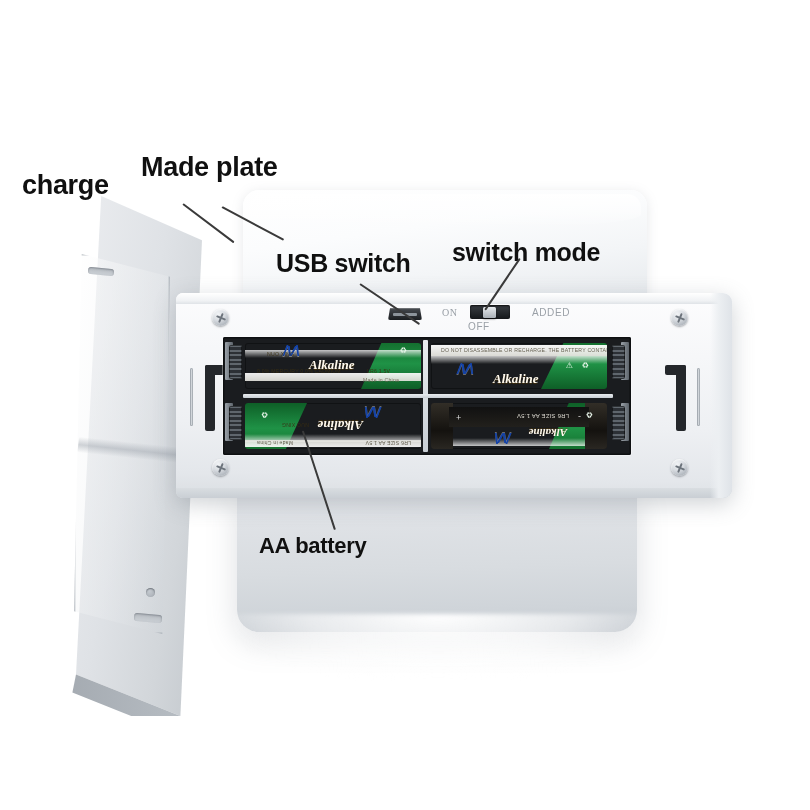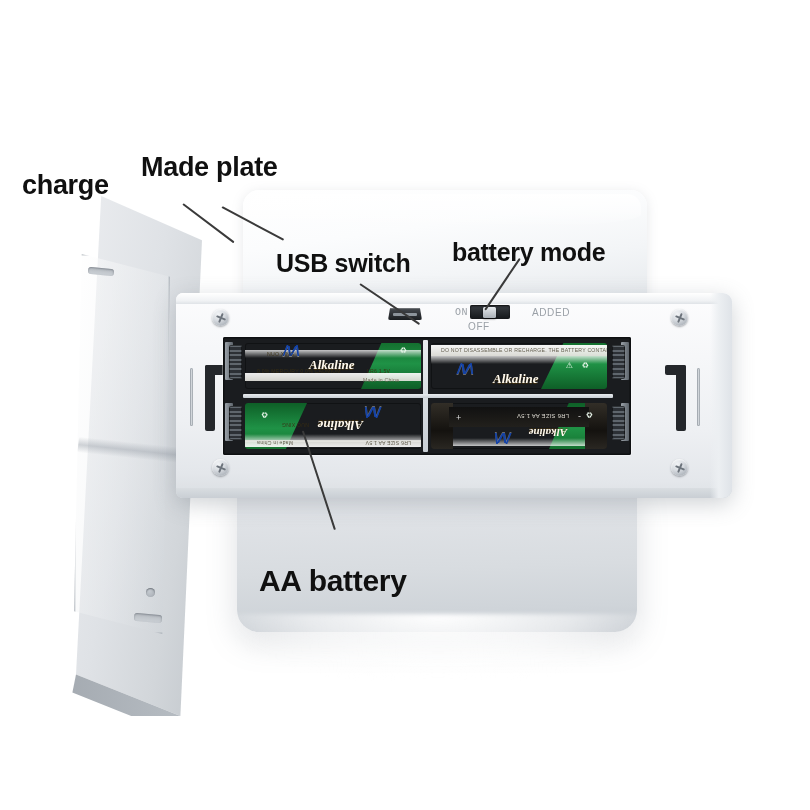--- a/index.html
+++ b/index.html
@@ -361,22 +361,22 @@
 
     <div style="position:absolute; left:212px; top:15px; width:34px; height:12px;">
       <div style="position:absolute; inset:0; background:linear-gradient(180deg,#45494e,#1b1e21);
                   clip-path:polygon(6% 0%,94% 0%,100% 100%,0% 100%); border-radius:2px;
                   box-shadow:inset 0 1px 1px rgba(255,255,255,0.25);"></div>
       <div style="position:absolute; left:5px; right:5px; top:4.5px; height:3.5px;
                   background:#8d949b; border-radius:1px;"></div>
     </div>
 
     <div style="position:absolute; left:262px; top:12px; width:132px; height:30px;">
-      <span style="position:absolute; left:17px; top:2px; font-size:10px; color:#9aa0a7;
-                   font-family:Liberation Mono, monospace; letter-spacing:0.6px;">ON</span>
+      <span style="position:absolute; left:4px; top:2px; font-size:10px; color:#9aa0a7;
+                   font-family:Liberation Serif, serif; letter-spacing:0.6px;">ON</span>
       <span style="position:absolute; right:0px; top:2px; font-size:10px; color:#9aa0a7;
                    font-family:'Liberation Sans',sans-serif; letter-spacing:0.6px;">ADDED</span>
       <span style="position:absolute; left:30px; top:16px; font-size:10px; color:#9aa0a7;
                    font-family:'Liberation Sans',sans-serif; letter-spacing:0.6px;">OFF</span>
 
       <div style="position:absolute; left:32px; top:0px; width:40px; height:14px;
                   background:linear-gradient(180deg,#3a3e43,#15181b); border-radius:2px;
                   box-shadow:inset 0 1px 2px rgba(0,0,0,0.8);"></div>
       <div style="position:absolute; left:45px; top:1.5px; width:13px; height:11px;
                   background:linear-gradient(180deg,#e6e9ec,#a9b0b7); border-radius:1.5px;
@@ -482,22 +482,22 @@
     <div class="callout-label" id="lbl-1" style="left: 141px; top: 152px; font-size: 27px;">Made plate</div>
     <div class="leader" id="led-1" style="left: 222px; top: 206px; width: 70px; transform: rotate(28deg); background: rgb(58, 58, 58);"></div>
   </div>
 
   <div>
     <div class="callout-label" id="lbl-2" style="left: 276px; top: 249px; font-size: 25px;">USB switch</div>
     <div class="leader" id="led-2" style="left: 360px; top: 283px; width: 72px; transform: rotate(34deg); background: rgb(58, 58, 58);"></div>
   </div>
 
   <div>
-    <div class="callout-label" id="lbl-3" style="left: 452px; top: 238px; font-size: 25px;">battery mode</div>
+    <div class="callout-label" id="lbl-3" style="left: 452px; top: 238px; font-size: 25px;">switch mode</div>
     <div class="leader" id="led-3" style="left: 485px; top: 309px; width: 62px; transform: rotate(-56deg); background: rgb(58, 58, 58);"></div>
   </div>
 
   <div>
-    <div class="callout-label" id="lbl-4" style="left: 259px; top: 533px; font-size: 30px; margin-top: 31px;">AA battery</div>
+    <div class="callout-label" id="lbl-4" style="left: 259px; top: 533px; font-size: 22px;">AA battery</div>
     <div class="leader" id="led-4" style="left: 303px; top: 430px; width: 104px; transform: rotate(72deg); background: rgb(58, 58, 58);"></div>
   </div>
 
 </div>
 
 </body></html>

